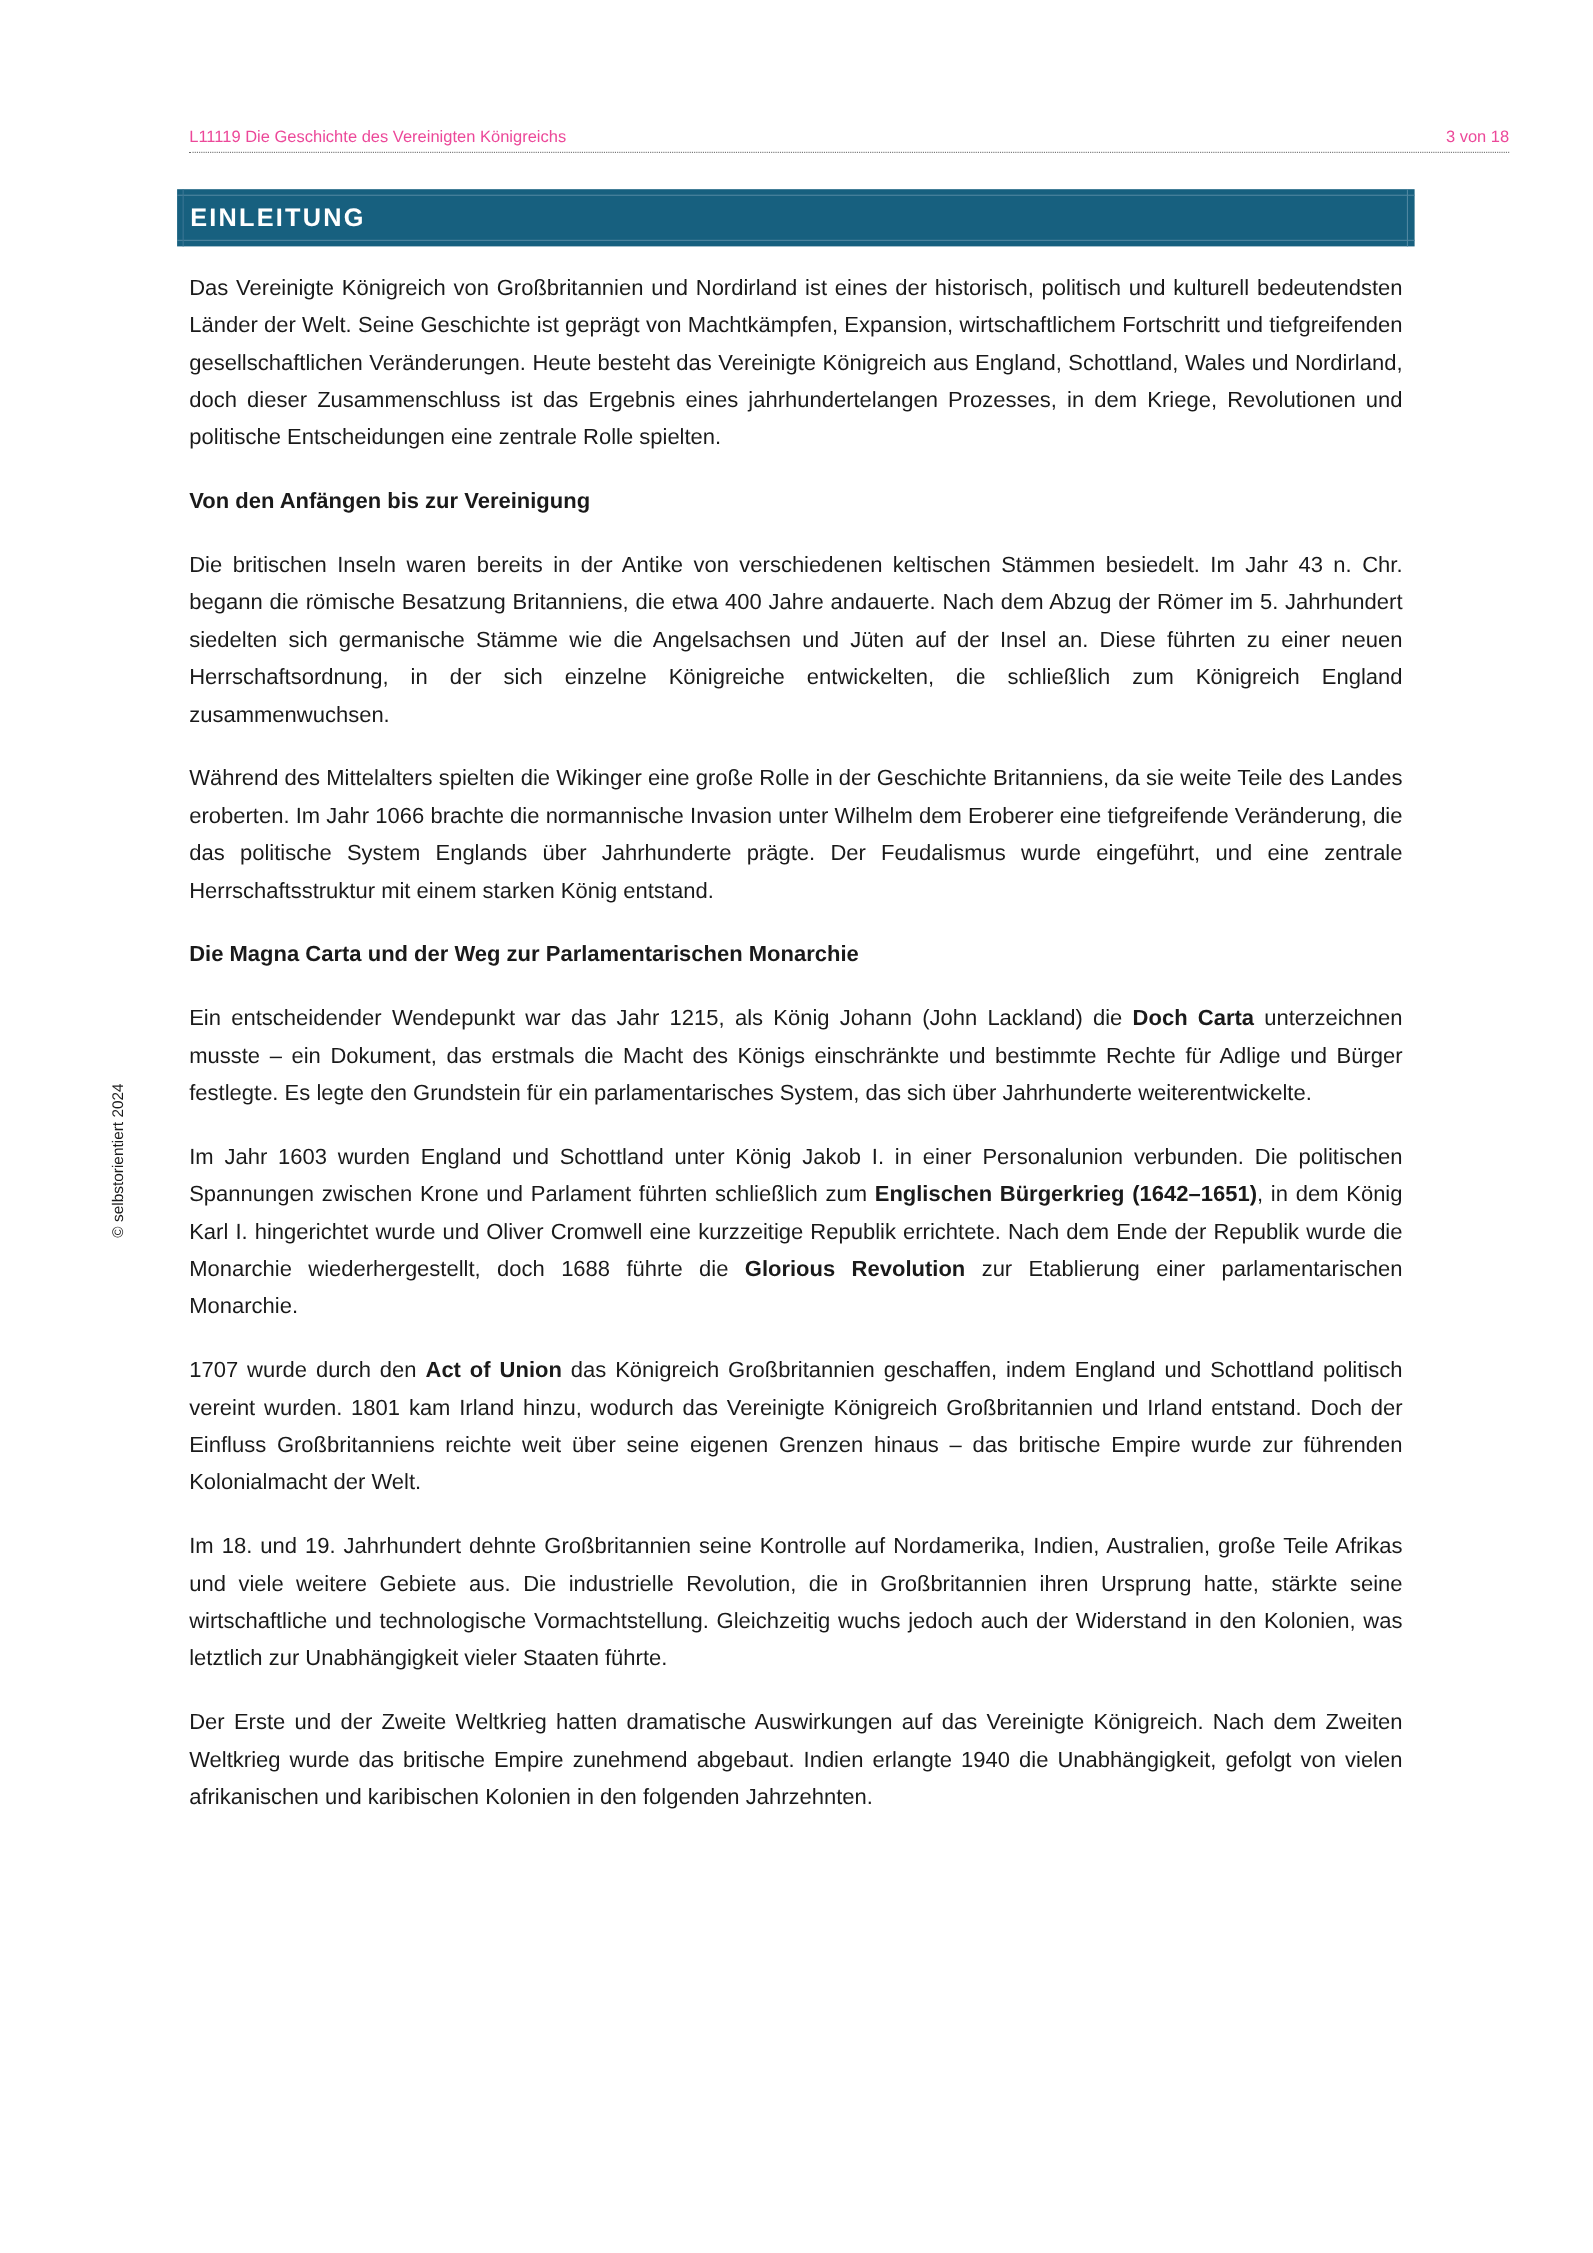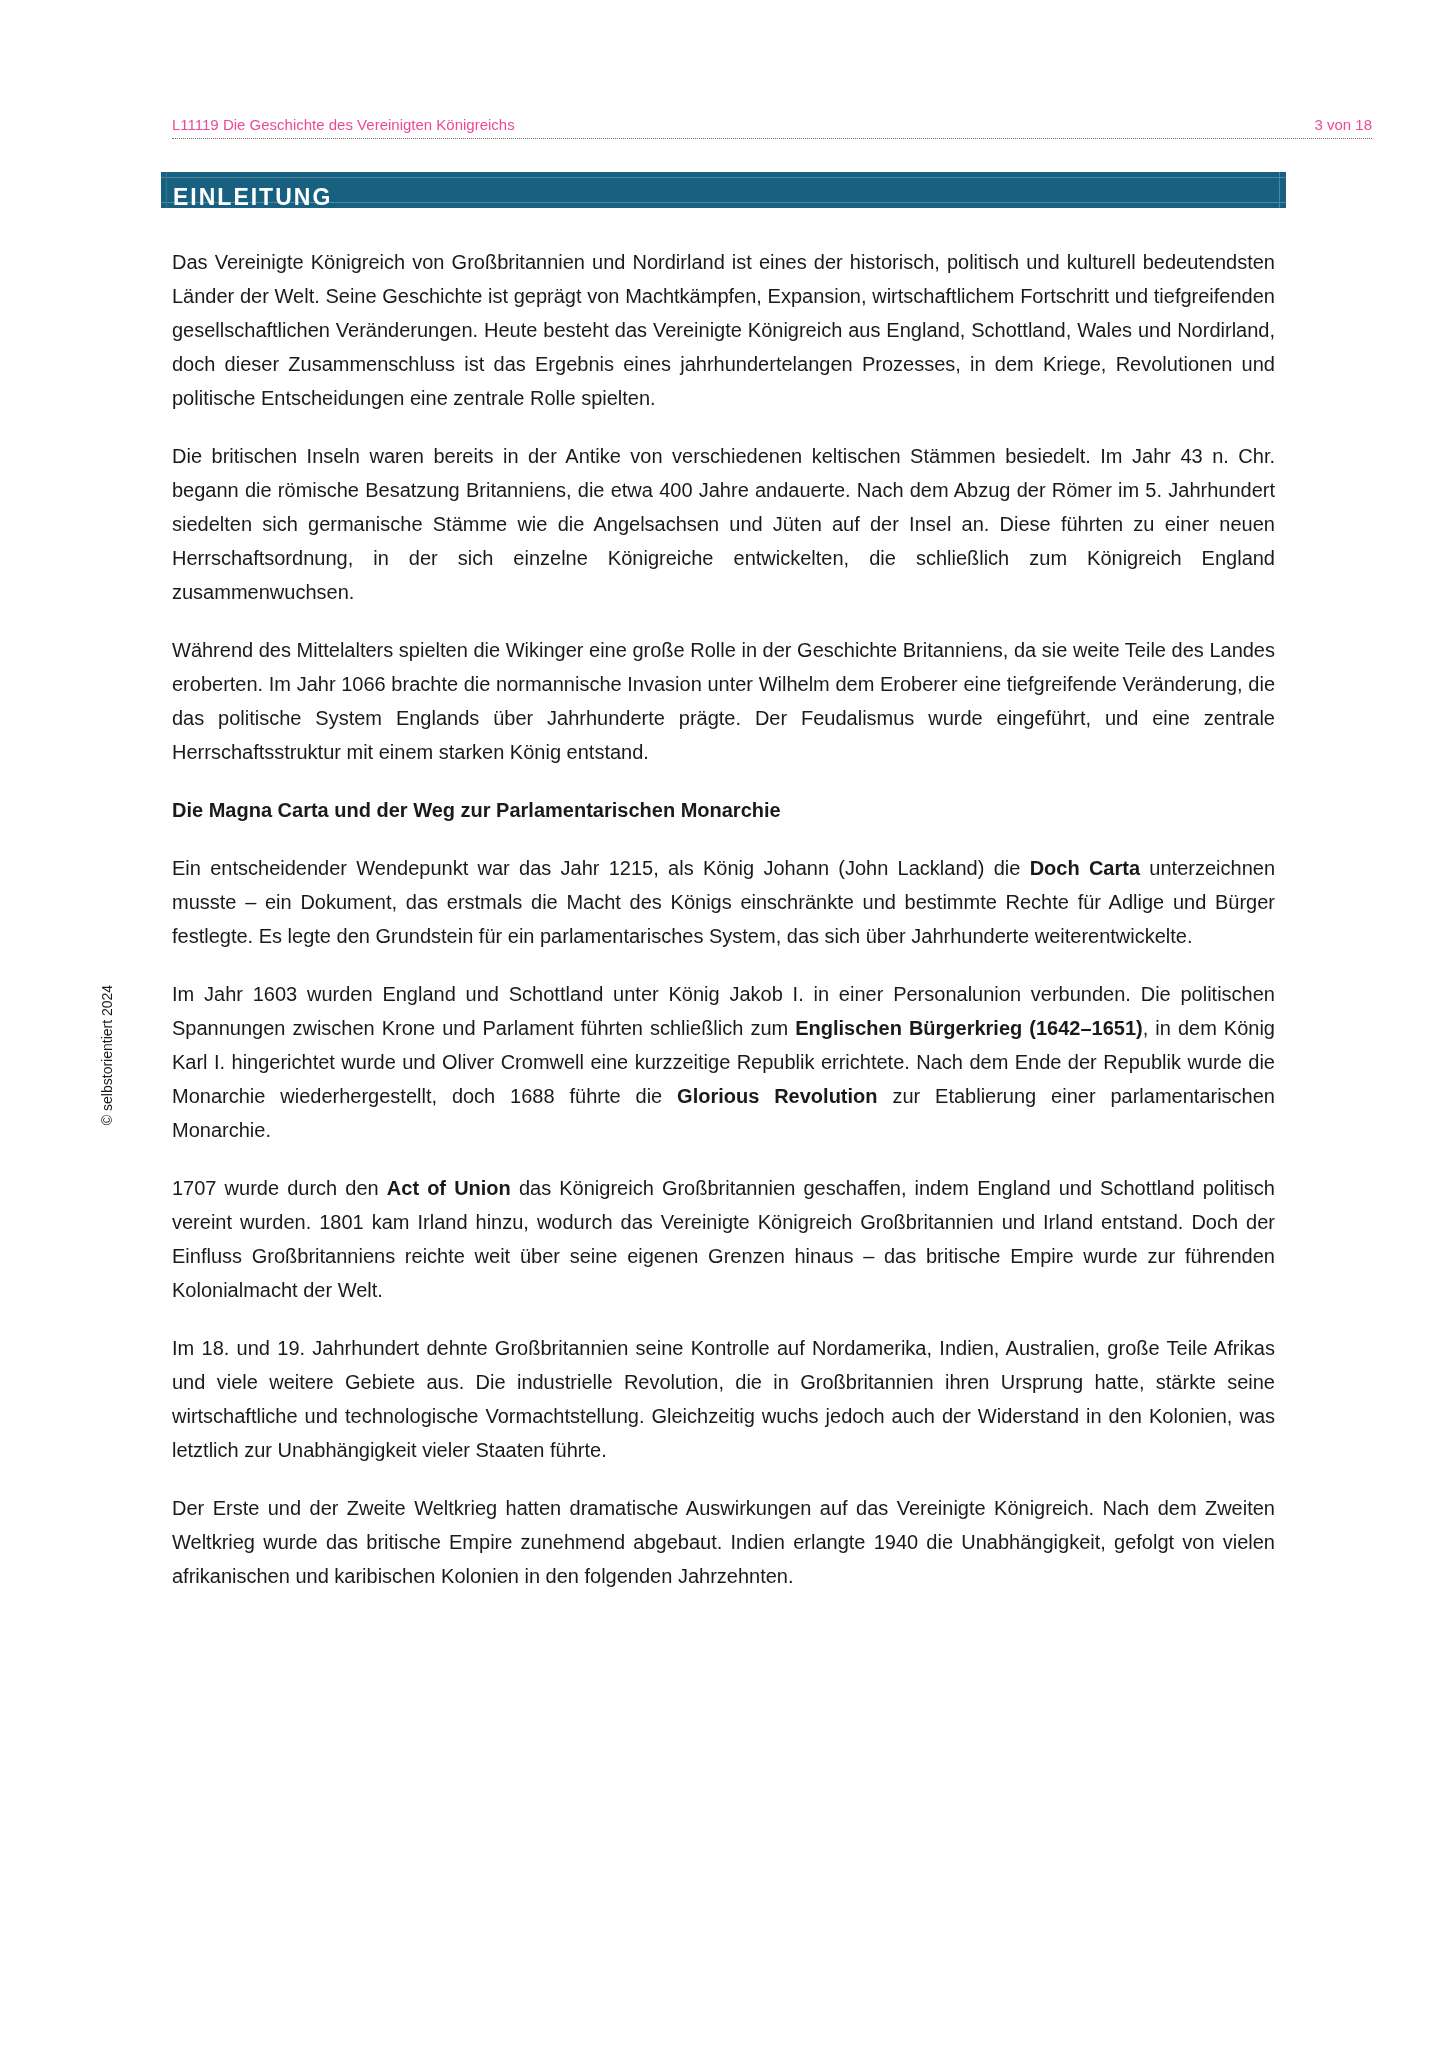--- a/index.html
+++ b/index.html
@@ -5,21 +5,21 @@
     html, body { margin: 0; padding: 0; background: #ffffff; }
     body { width: 1448px; height: 2048px; position: relative; overflow: hidden;
       font-family: "Liberation Sans", "DejaVu Sans", sans-serif; color: #1a1a1a; }
     .running-header { position: absolute; left: 172px; top: 114px; width: 1200px; height: 24px;
       border-bottom: 1px dotted #6a6a6a; font-size: 15px; color: #ec4899; }
     .running-header .title { position: absolute; left: 0; top: 2px; }
     .running-header .page { position: absolute; right: 0; top: 2px; }
     .copyright { position: absolute; left: 109px; top: 1055px; width: 200px; height: 20px;
       transform: translate(-50%, -50%) rotate(-90deg); font-size: 14px; color: #1a1a1a;
       white-space: nowrap; text-align: center; }
-    .banner { position: absolute; left: 161px; top: 172px; width: 1125px; height: 36px;
+    .banner { position: absolute; left: 161px; top: 172px; width: 1125px; height: 52px;
       background: #17607f; box-sizing: border-box; }
     .banner .inset-top { position: absolute; left: 0; right: 0; top: 5px; height: 1px; background: #4f86a0; }
     .banner .inset-bottom { position: absolute; left: 0; right: 0; bottom: 5px; height: 1px; background: #4f86a0; }
     .banner .inset-left { position: absolute; top: 0; bottom: 0; left: 5px; width: 1px; background: #3b7693; }
     .banner .inset-right { position: absolute; top: 0; bottom: 0; right: 6px; width: 1px; background: #4f86a0; }
     .banner .label { position: absolute; left: 12px; top: 12px; color: #ffffff; font-weight: bold;
       font-size: 23px; letter-spacing: 2px; }
     .content { position: absolute; left: 172px; top: 245px; width: 1103px; font-size: 20px; line-height: 34px; }
     .content p { margin: 0 0 24px 0; text-align: justify; }
     .content h3 { margin: 0 0 24px 0; font-size: 20px; line-height: 34px; font-weight: bold; }
@@ -39,20 +39,21 @@
   <div class="inset-top"></div>
   <div class="inset-bottom"></div>
   <div class="inset-left"></div>
   <div class="inset-right"></div>
   <span class="label">EINLEITUNG</span>
 </div>
 
 <div class="content">
   <p>Das Vereinigte Königreich von Großbritannien und Nordirland ist eines der historisch, politisch und kulturell bedeutendsten Länder der Welt. Seine Geschichte ist geprägt von Machtkämpfen, Expansion, wirtschaftlichem Fortschritt und tiefgreifenden gesellschaftlichen Veränderungen. Heute besteht das Vereinigte Königreich aus England, Schottland, Wales und Nordirland, doch dieser Zusammenschluss ist das Ergebnis eines jahrhundertelangen Prozesses, in dem Kriege, Revolutionen und politische Entscheidungen eine zentrale Rolle spielten.</p>
 
+  <h3>Von den Anfängen bis zur Vereinigung</h3>
   <p>Die britischen Inseln waren bereits in der Antike von verschiedenen keltischen Stämmen besiedelt. Im Jahr 43 n. Chr. begann die römische Besatzung Britanniens, die etwa 400 Jahre andauerte. Nach dem Abzug der Römer im 5. Jahrhundert siedelten sich germanische Stämme wie die Angelsachsen und Jüten auf der Insel an. Diese führten zu einer neuen Herrschaftsordnung, in der sich einzelne Königreiche entwickelten, die schließlich zum Königreich England zusammenwuchsen.</p>
   <p>Während des Mittelalters spielten die Wikinger eine große Rolle in der Geschichte Britanniens, da sie weite Teile des Landes eroberten. Im Jahr 1066 brachte die normannische Invasion unter Wilhelm dem Eroberer eine tiefgreifende Veränderung, die das politische System Englands über Jahrhunderte prägte. Der Feudalismus wurde eingeführt, und eine zentrale Herrschaftsstruktur mit einem starken König entstand.</p>
 
   <h3>Die Magna Carta und der Weg zur Parlamentarischen Monarchie</h3>
   <p><span>Ein entscheidender Wendepunkt war das Jahr 1215, als König Johann (John Lackland) die </span><b>Doch Carta</b><span> unterzeichnen musste – ein Dokument, das erstmals die Macht des Königs einschränkte und bestimmte Rechte für Adlige und Bürger festlegte. Es legte den Grundstein für ein parlamentarisches System, das sich über Jahrhunderte weiterentwickelte.</span></p>
   <p><span>Im Jahr 1603 wurden England und Schottland unter König Jakob I. in einer Personalunion verbunden. Die politischen Spannungen zwischen Krone und Parlament führten schließlich zum </span><b>Englischen Bürgerkrieg (1642–1651)</b><span>, in dem König Karl I. hingerichtet wurde und Oliver Cromwell eine kurzzeitige Republik errichtete. Nach dem Ende der Republik wurde die Monarchie wiederhergestellt, doch 1688 führte die </span><b>Glorious Revolution</b><span> zur Etablierung einer parlamentarischen Monarchie.</span></p>
 
   <p><span>1707 wurde durch den </span><b>Act of Union</b><span> das Königreich Großbritannien geschaffen, indem England und Schottland politisch vereint wurden. 1801 kam Irland hinzu, wodurch das Vereinigte Königreich Großbritannien und Irland entstand. Doch der Einfluss Großbritanniens reichte weit über seine eigenen Grenzen hinaus – das britische Empire wurde zur führenden Kolonialmacht der Welt.</span></p>
   <p>Im 18. und 19. Jahrhundert dehnte Großbritannien seine Kontrolle auf Nordamerika, Indien, Australien, große Teile Afrikas und viele weitere Gebiete aus. Die industrielle Revolution, die in Großbritannien ihren Ursprung hatte, stärkte seine wirtschaftliche und technologische Vormachtstellung. Gleichzeitig wuchs jedoch auch der Widerstand in den Kolonien, was letztlich zur Unabhängigkeit vieler Staaten führte.</p>
 

